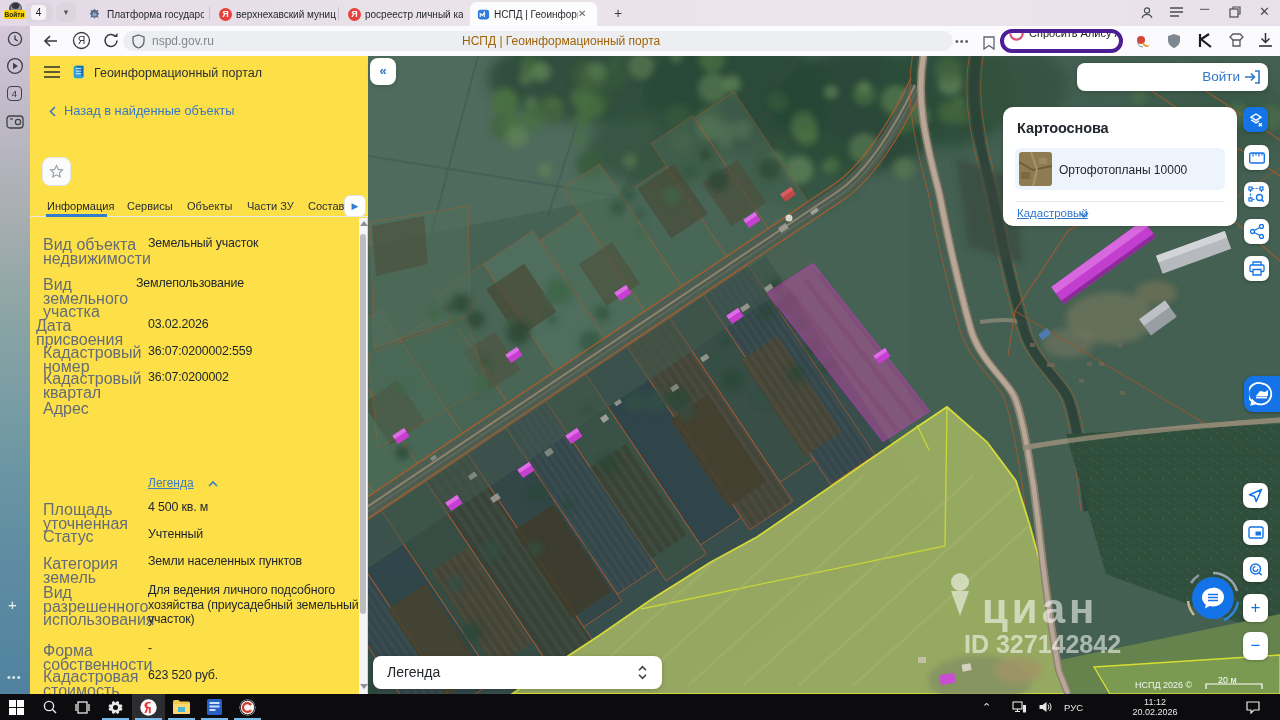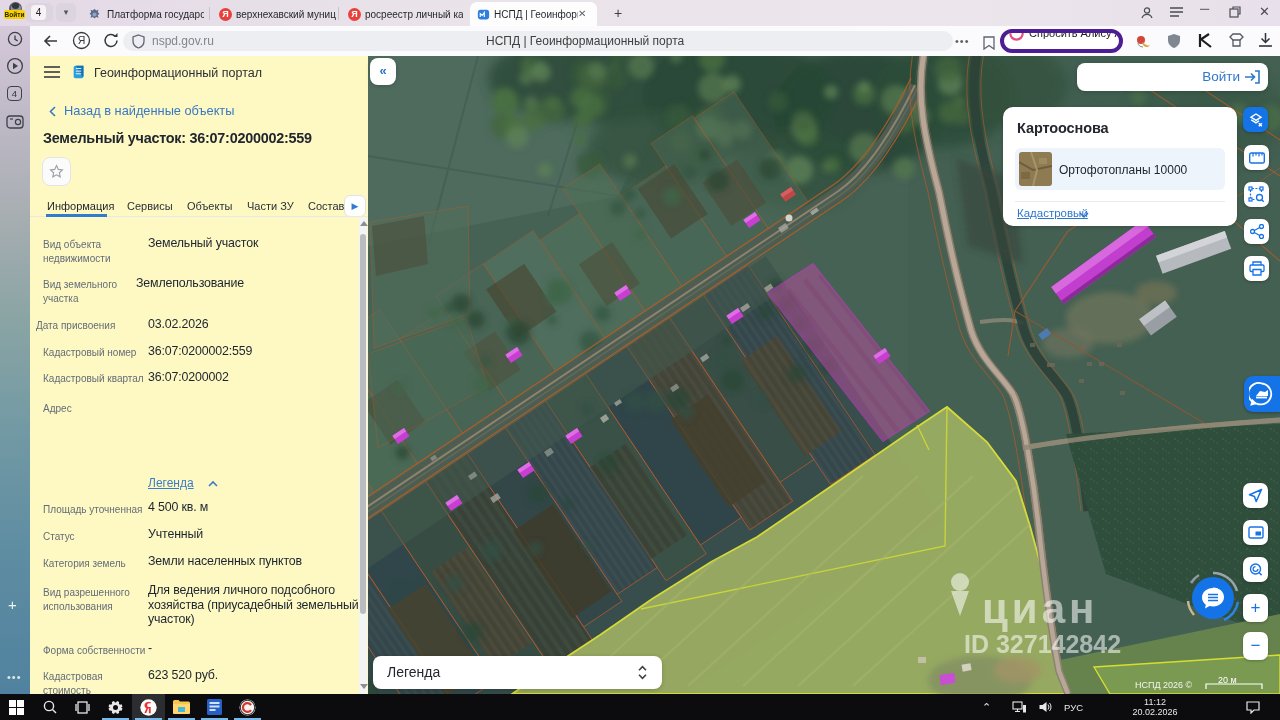--- a/index.html
+++ b/index.html
@@ -9,27 +9,27 @@
 .tabsep{position:absolute;top:7px;width:1px;height:13px;background:#c9c2cc}
 #activetab{position:absolute;left:470px;top:2px;width:127px;height:24px;background:#fdfdfe;border-radius:7px 7px 0 0;display:flex;align-items:center;font-size:10px;color:#1f2328;white-space:nowrap;overflow:hidden}
 .favdot{width:13px;height:13px;border-radius:50%;margin:0 4px 0 7px;flex:0 0 13px}
 
 .wctl{position:absolute;top:4px;color:#4a4a50;font-size:12px}
 
 #toolbar{position:absolute;left:0;top:26px;width:1280px;height:30px;background:#fbfafc}
 #toolbar .ic{position:absolute;top:3px;color:#3c4043}
 #omni{position:absolute;left:123px;top:5px;width:830px;height:20px;background:#eceef1;border-radius:10px;display:flex;align-items:center}
 #omni .url{color:#80868f;font-size:12px;margin-left:7px}
-#omni .title{position:absolute;left:363px;color:#404040;font-size:12px}
+#omni .title{position:absolute;left:339px;color:#a16207;font-size:12px}
 #alice{position:absolute;left:1000px;top:3px;width:123px;height:19px;padding:0 0 16px 5px;border-radius:12px;display:flex;align-items:center;font-size:11px;color:#202124;background:#fff;border:4px solid #4c1d95;white-space:nowrap;overflow:hidden}
 
 #sidebar{position:absolute;left:0;top:26px;width:30px;height:668px;background:linear-gradient(180deg,#d5c9da 0,#c4bccc 10%,#a8aeb2 28%,#8aa4a4 44%,#739aa4 60%,#5f8da2 78%,#50829f 100%)}
 
-#panel{position:absolute;left:30px;top:56px;width:338px;height:638px;background:#fef9c3}
-#panel .lbl{position:absolute;font-size:10px;color:#646c78;line-height:13.5px;width:103px}
+#panel{position:absolute;left:30px;top:56px;width:338px;height:638px;background:#fde047}
+#panel .lbl{position:absolute;font-size:16px;color:#646c78;line-height:13.5px;width:103px}
 #panel .val{position:absolute;font-size:12.4px;color:#1c2430;line-height:14.6px;width:215px;letter-spacing:-.15px}
 
 #map{position:absolute;left:368px;top:56px;width:912px;height:638px;overflow:hidden;background:#49685a}
 
 .card{position:absolute;background:#fff;border-radius:8px;box-shadow:0 1px 4px rgba(0,0,0,.18)}
 .mapbtn{position:absolute;width:25px;height:25px;background:#fff;border-radius:7px;box-shadow:0 1px 3px rgba(0,0,0,.25);display:flex;align-items:center;justify-content:center}
 
 #taskbar{position:absolute;left:0;top:694px;width:1280px;height:26px;background:#0c0c0e;display:flex;align-items:center}
 .tbi{width:33px;height:26px;display:flex;align-items:center;justify-content:center;position:relative}
 .tbline{position:absolute;left:3px;bottom:0;width:27px;height:2px;background:#76b9ed}
@@ -173,21 +173,20 @@
         <path d="M5.5 2h8.5v12h-1.5z" fill="#1670b8"></path>
         <path d="M5.5 5h6M5.5 8h6M5.5 11h6" stroke="#e8f6fd" stroke-width="1.1"></path>
       </svg>
   <div style="position:absolute;left:64px;top:10px;font-size:12.5px;color:#2a2f36">Геоинформационный портал</div>
 
   <svg style="position:absolute;left:19px;top:50px" width="7" height="11" viewBox="0 0 7 11">
         <path d="M6 1L1.5 5.5 6 10" stroke="#3878c6" stroke-width="1.6" fill="none"></path>
       </svg>
   <div style="position:absolute;left:34px;top:47px;color:#3878c6;font-size:12.8px">Назад в найденные объекты</div>
 
-  <div style="position:absolute;left:13px;top:74px;font-size:14.4px;font-weight:bold;color:#21262e;letter-spacing:-.25px">Земельный участок: 36:07:0200002:559</div>
 
   <div style="position:absolute;left:12px;top:101px;width:29px;height:29px;border:1px solid #e2e4e8;border-radius:8px;background:#fbfbfc"></div>
   <svg style="position:absolute;left:19px;top:108px" width="15" height="15" viewBox="0 0 24 24">
         <path d="M12 2.5l2.9 6.1 6.6.8-4.9 4.6 1.3 6.5L12 17.3l-5.9 3.2 1.3-6.5-4.9-4.6 6.6-.8z" fill="none" stroke="#9aa0a8" stroke-width="1.8"></path>
       </svg>
 
   <div style="position:absolute;left:17px;top:144px;font-size:11px;color:#1e232b">Информация</div>
   <div style="position:absolute;left:97px;top:144px;font-size:11px;color:#2a3038">Сервисы</div>
   <div style="position:absolute;left:157px;top:144px;font-size:11px;color:#2a3038">Объекты</div>
   <div style="position:absolute;left:217px;top:144px;font-size:11px;color:#2a3038">Части ЗУ</div>

